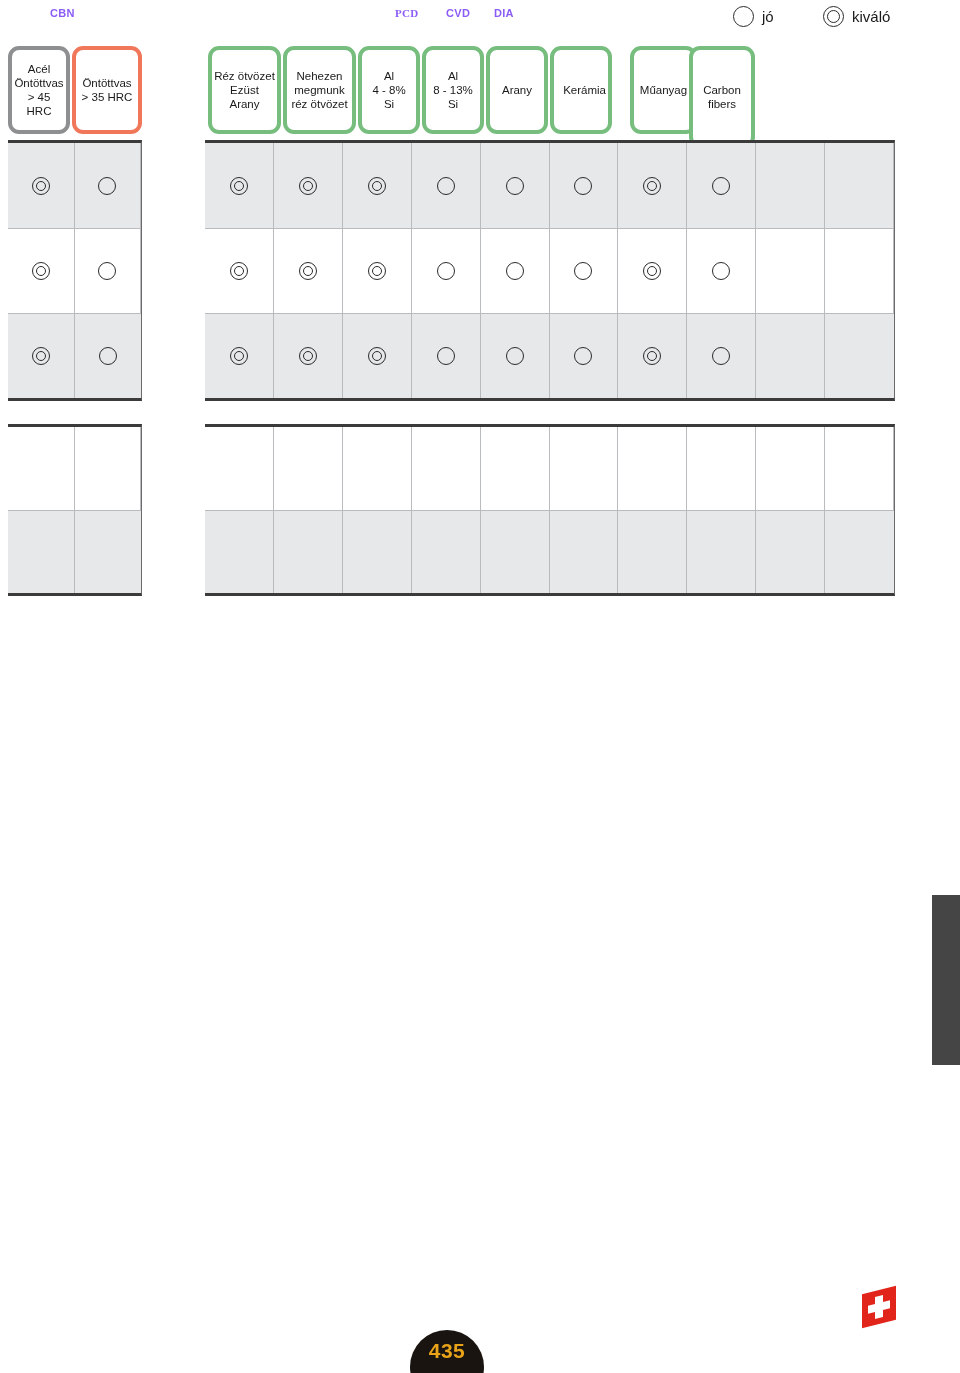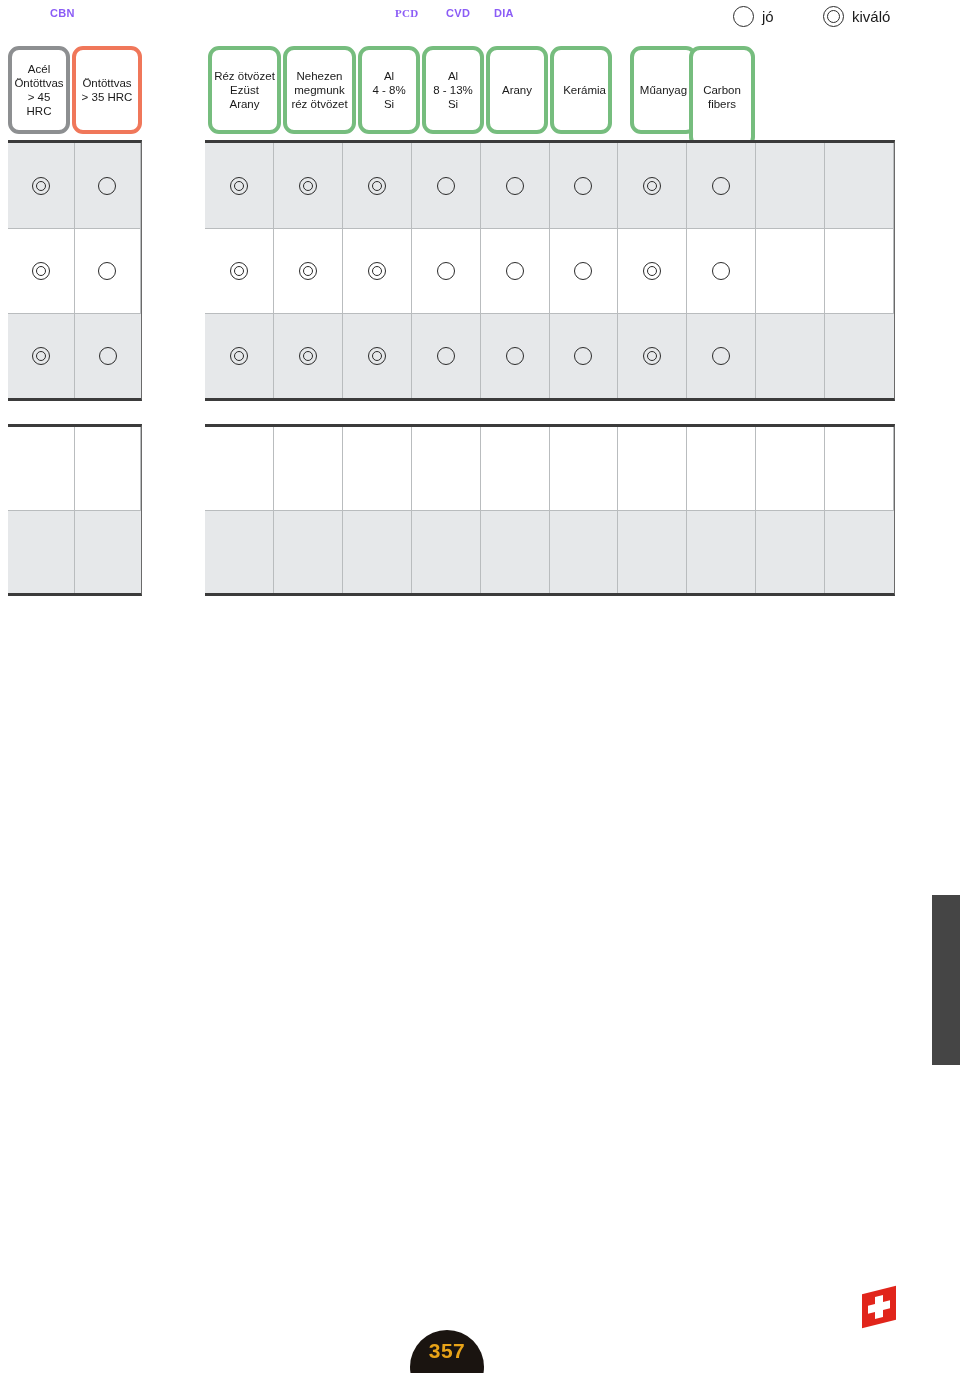--- a/index.html
+++ b/index.html
@@ -409,16 +409,16 @@
         <div class="cell" style="background: rgb(230, 232, 234); border-top: 1px solid rgb(185, 188, 190);"></div>
         <div class="cell" style="background: rgb(230, 232, 234); border-top: 1px solid rgb(185, 188, 190);"></div>
         <div class="cell" style="background: rgb(230, 232, 234); border-top: 1px solid rgb(185, 188, 190);"></div>
         <div class="cell" style="background: rgb(230, 232, 234); border-top: 1px solid rgb(185, 188, 190);"></div>
       </div>
     </div>
 
   <div class="side-tab" style="left:932px;top:895px;width:28px;height:170px;"></div>
   <div class="swiss" style="left:862px;top:1290px;"></div>
   <div class="page-badge" style="left:410px;top:1330px;">
-    <span class="page-num">357</span>
+    <span class="page-num">435</span>
   </div>
 
 </div>
 
 </body></html>

